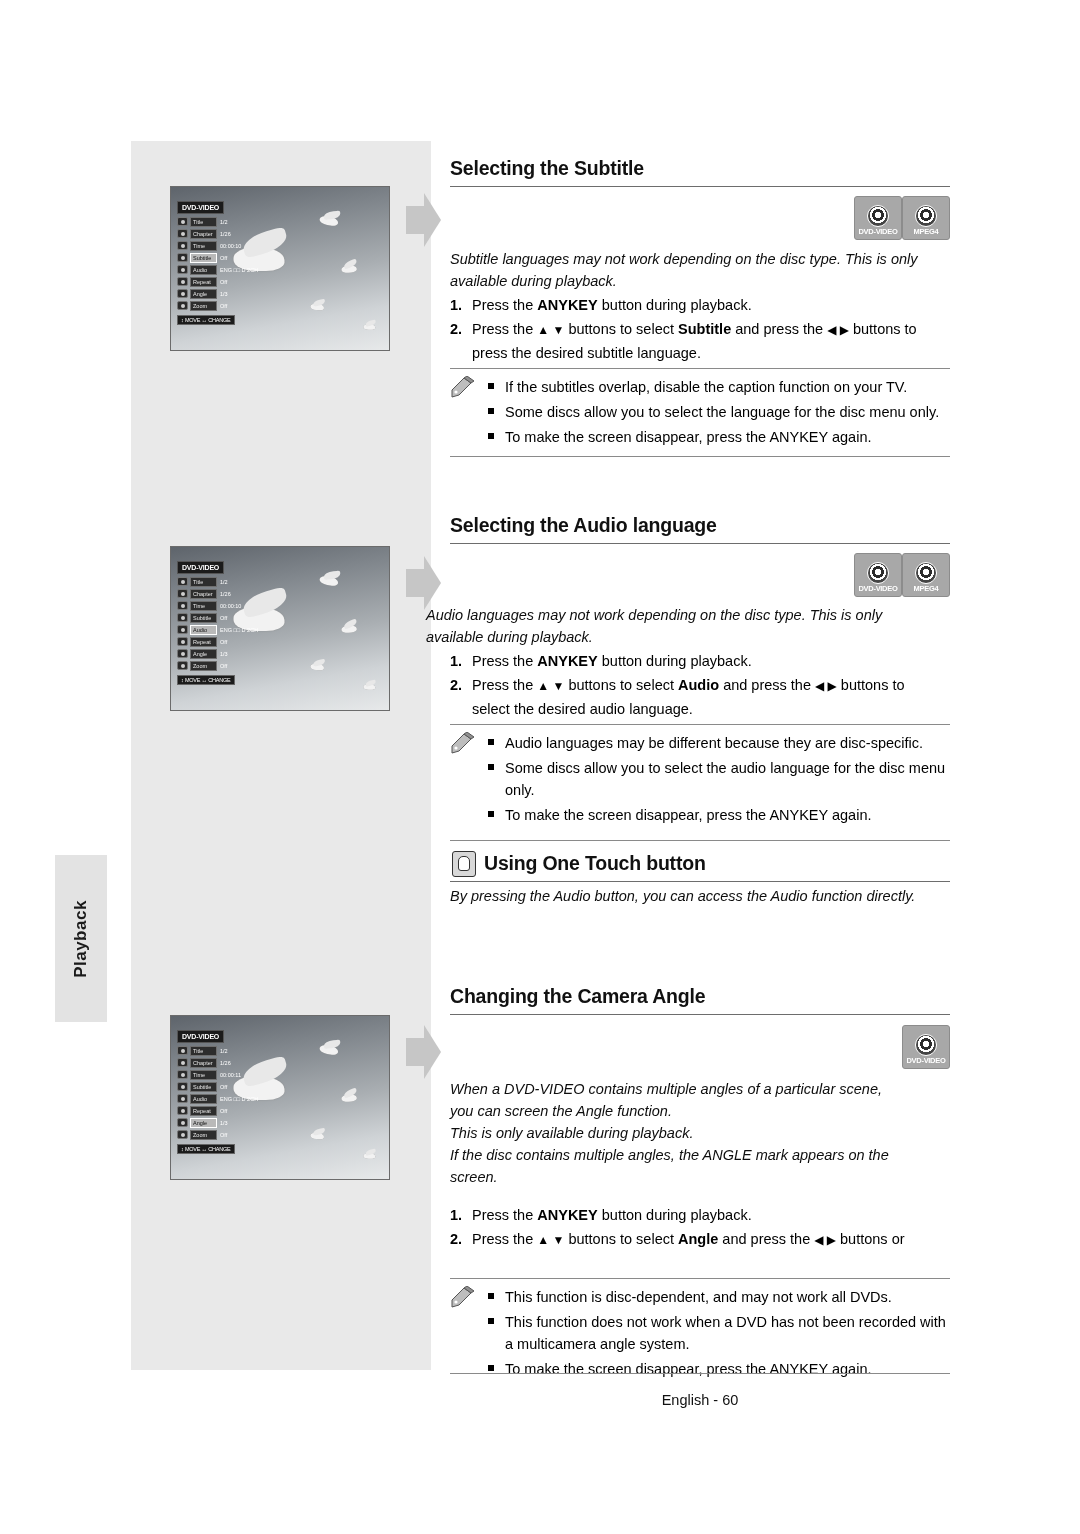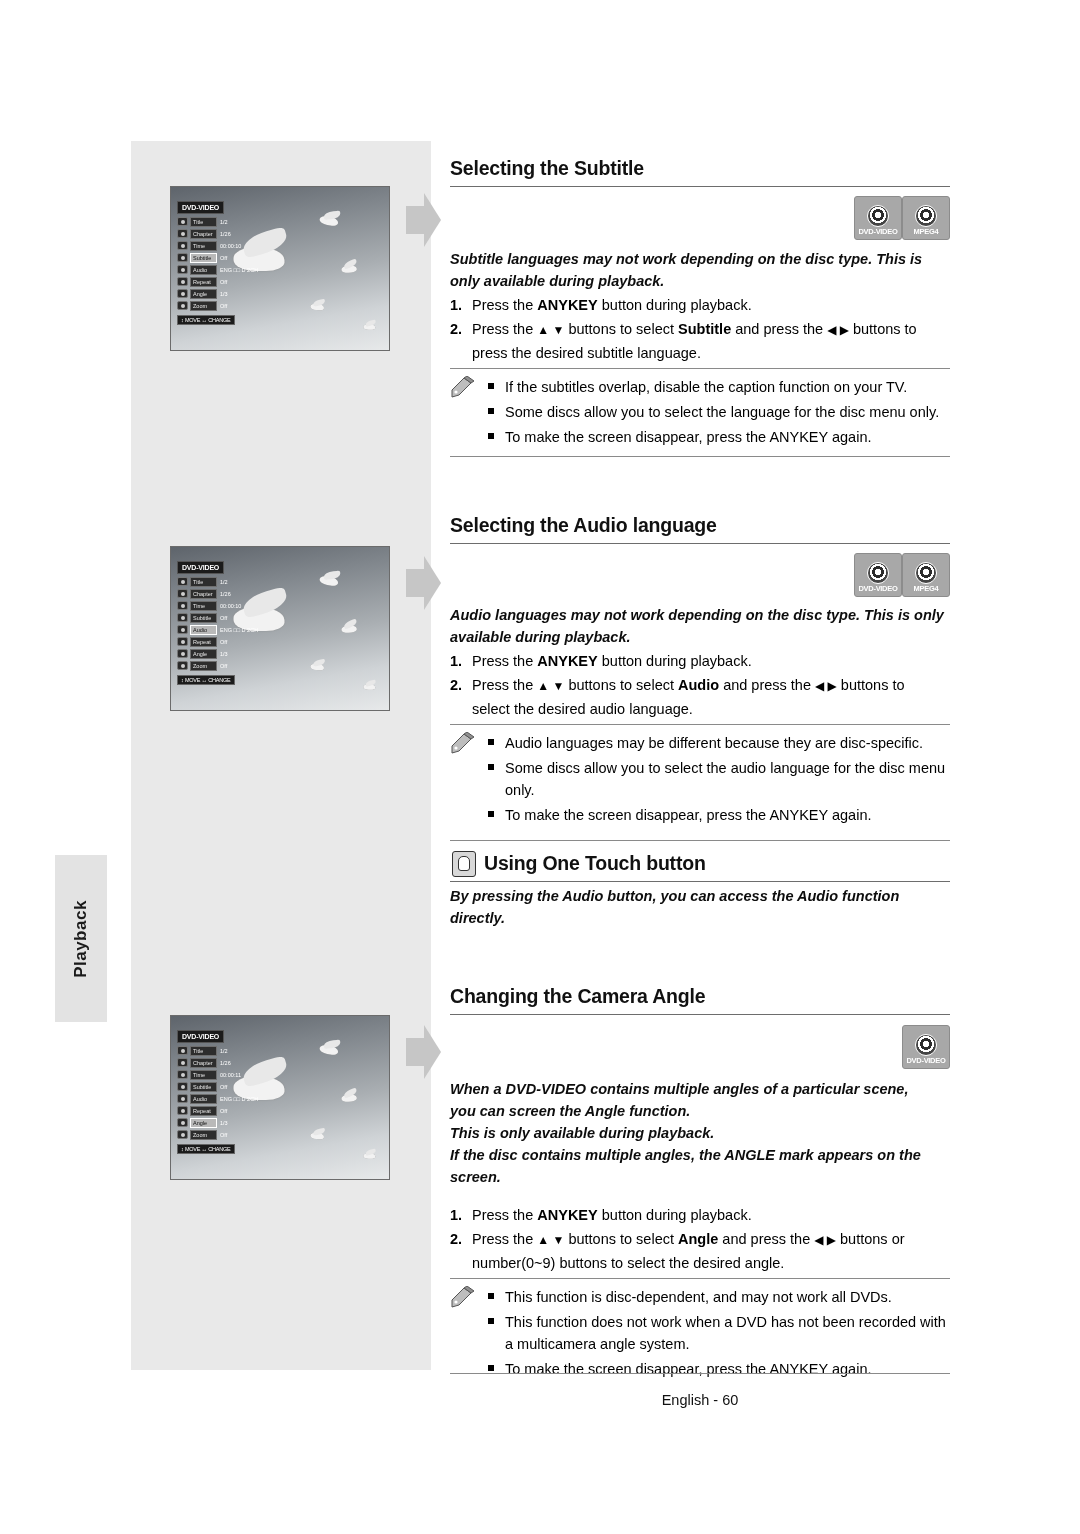--- a/index.html
+++ b/index.html
@@ -64,21 +64,21 @@
   }
   .title-rule {
     position: absolute;
     height: 1px;
     background: #6d6d6d;
   }
 
   .para-bold-italic {
     position: absolute;
     font-size: 14.5px;
-    font-weight: bold;
+    font-weight: normal;
     font-style: italic;
     line-height: 22px;
     color: #0d0d0d;
   }
 
   .numlist {
     position: absolute;
     font-size: 14.5px;
     line-height: 23px;
   }
@@ -458,21 +458,21 @@
 
   <div class="badge" style="left:854px; top:553px;">
     <span class="disc"></span>
     <span class="blabel">DVD-VIDEO</span>
   </div>
   <div class="badge" style="left:902px; top:553px;">
     <span class="disc"></span>
     <span class="blabel">MPEG4</span>
   </div>
 
-  <div class="para-bold-italic" style="left:450px; top:604px; width:500px;">Audio languages may not work depending on the disc type. This is only available during playback.</div>
+  <div class="para-bold-italic" style="left:426px; top:604px; width:500px;">Audio languages may not work depending on the disc type. This is only available during playback.</div>
 
   <div class="numlist" style="left:450px; top:650px; width:500px;">
     <div class="li">
       <span class="num">1.</span>
       <span>Press the </span><span class="b">ANYKEY</span><span> button during playback.</span>
     </div>
     <div class="li">
       <span class="num">2.</span>
       <span>Press the </span><span class="tri">▲ ▼</span><span> buttons to select </span><span class="b">Audio</span><span> and press the </span><span class="tri">◀ ▶</span><span> buttons to</span>
       <div>select the desired audio language.</div>
@@ -578,21 +578,20 @@
   </div>
 
   <div class="numlist" style="left:450px; top:1204px; width:500px;">
     <div class="li">
       <span class="num">1.</span>
       <span>Press the </span><span class="b">ANYKEY</span><span> button during playback.</span>
     </div>
     <div class="li">
       <span class="num">2.</span>
       <span>Press the </span><span class="tri">▲ ▼</span><span> buttons to select </span><span class="b">Angle</span><span> and press the </span><span class="tri">◀ ▶</span><span> buttons or</span>
-      <div>number(0~9) buttons to select the desired angle.</div>
     </div>
   </div>
 
   <div class="note-rule" style="left:450px; top:1278px; width:500px;"></div>
 
   <svg class="pencil" style="left:450px; top:1286px;" viewBox="0 0 26 22">
     <path d="M2 14 L14 2 L21 7 L9 19 L2 21 Z" fill="#bdbdbd" stroke="#555" stroke-width="1"></path>
     <path d="M14 2 L17 0 L24 5 L21 7 Z" fill="#8f8f8f" stroke="#555" stroke-width="1"></path>
     <circle cx="6" cy="16" r="1.6" fill="#fff"></circle>
   </svg>

